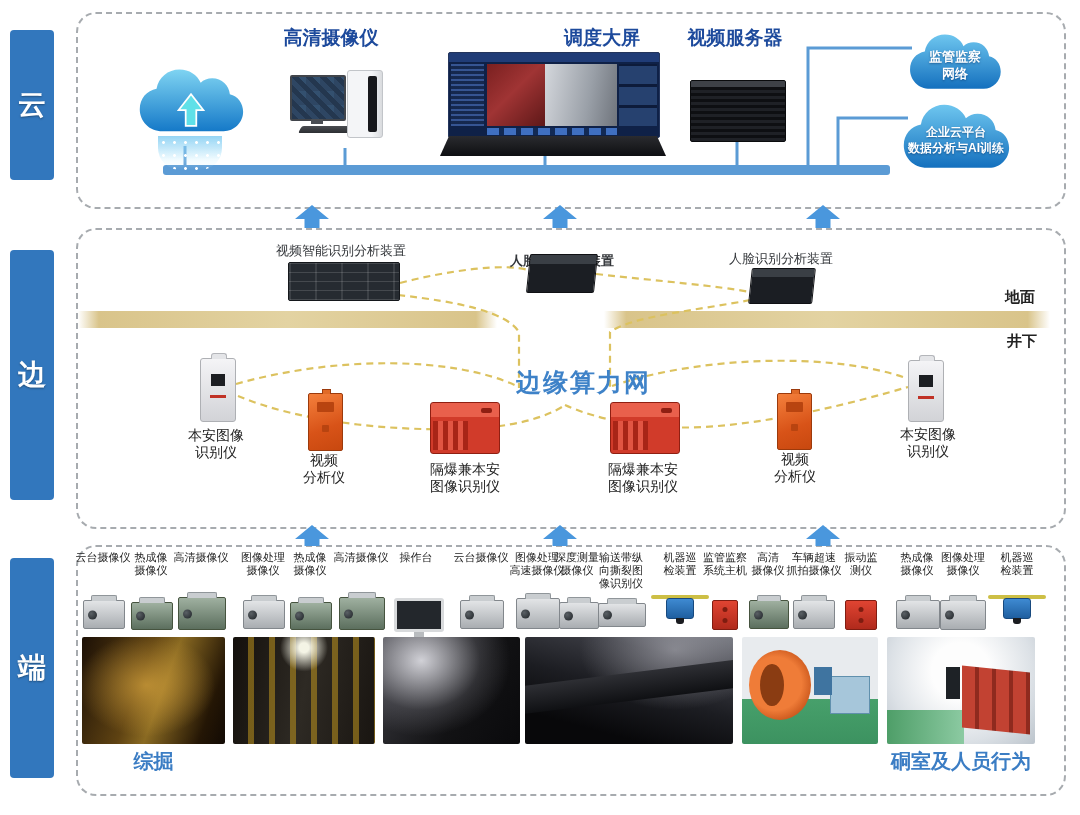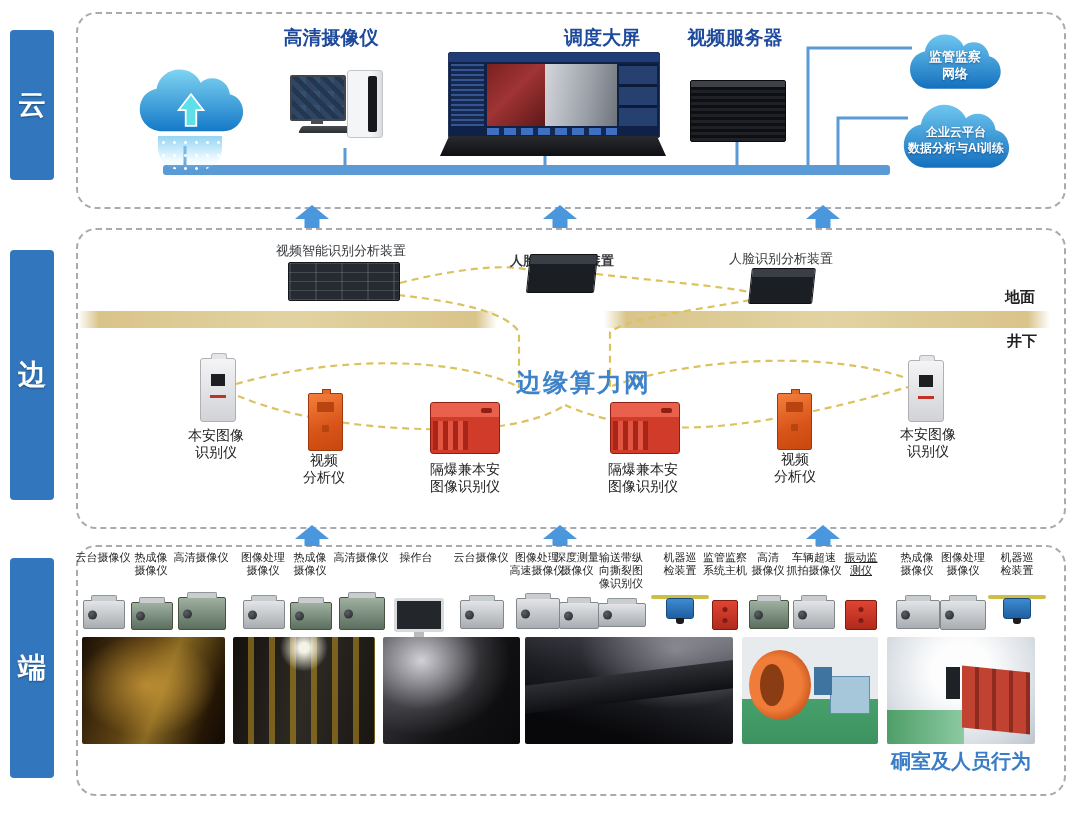--- a/index.html
+++ b/index.html
@@ -299,20 +299,21 @@
 识别仪</div>
 
   <div class="lbl-tiny pre" style="left:71px;top:551px;width:64px;">云台摄像仪</div>
   <div class="lbl-tiny pre" style="left:119px;top:551px;width:64px;">热成像
 摄像仪</div>
   <div class="lbl-tiny pre" style="left:169px;top:551px;width:64px;">高清摄像仪</div>
   <div class="cam" style="left:83px;top:600px;width:40px;height:27px;"></div>
   <div class="cam green" style="left:131px;top:602px;width:40px;height:26px;"></div>
   <div class="cam green" style="left:178px;top:597px;width:46px;height:31px;"></div>
   <div class="photo ph-jue" style="left:82px;width:143px;"></div>
+  <div class="caption" style="left:82px;width:143px;">综掘</div>
 
   <div class="lbl-tiny pre" style="left:231px;top:551px;width:64px;">图像处理
 摄像仪</div>
   <div class="lbl-tiny pre" style="left:278px;top:551px;width:64px;">热成像
 摄像仪</div>
   <div class="lbl-tiny pre" style="left:329px;top:551px;width:64px;">高清摄像仪</div>
   <div class="cam" style="left:243px;top:600px;width:40px;height:27px;"></div>
   <div class="cam green" style="left:290px;top:602px;width:40px;height:26px;"></div>
   <div class="cam green" style="left:339px;top:597px;width:44px;height:31px;"></div>
   <div class="photo ph-cai" style="left:233px;width:142px;"></div>
@@ -342,21 +343,21 @@
   <div class="photo ph-zhu" style="left:525px;width:208px;">
       <div class="belt"></div>
     </div>
 
   <div class="lbl-tiny pre" style="left:695px;top:551px;width:60px;">监管监察
 系统主机</div>
   <div class="lbl-tiny pre" style="left:744px;top:551px;width:48px;">高清
 摄像仪</div>
   <div class="lbl-tiny pre" style="left:784px;top:551px;width:60px;">车辆超速
 抓拍摄像仪</div>
-  <div class="lbl-tiny pre" style="left:837px;top:551px;width:48px;text-decoration:underline;">振动监
+  <div class="lbl-tiny pre" style="left:837px;top:551px;width:48px;">振动监
 测仪</div>
   <div class="redboxx" style="left:712px;top:600px;width:24px;height:28px;"></div>
   <div class="cam green" style="left:749px;top:600px;width:38px;height:27px;"></div>
   <div class="cam" style="left:793px;top:600px;width:40px;height:27px;"></div>
   <div class="redboxx" style="left:845px;top:600px;width:30px;height:28px;"></div>
   <div class="photo ph-fu" style="left:742px;width:136px;">
     <div class="drum"></div>
       <div class="bluebox1"></div>
       <div class="bluebox2"></div>
   </div>

